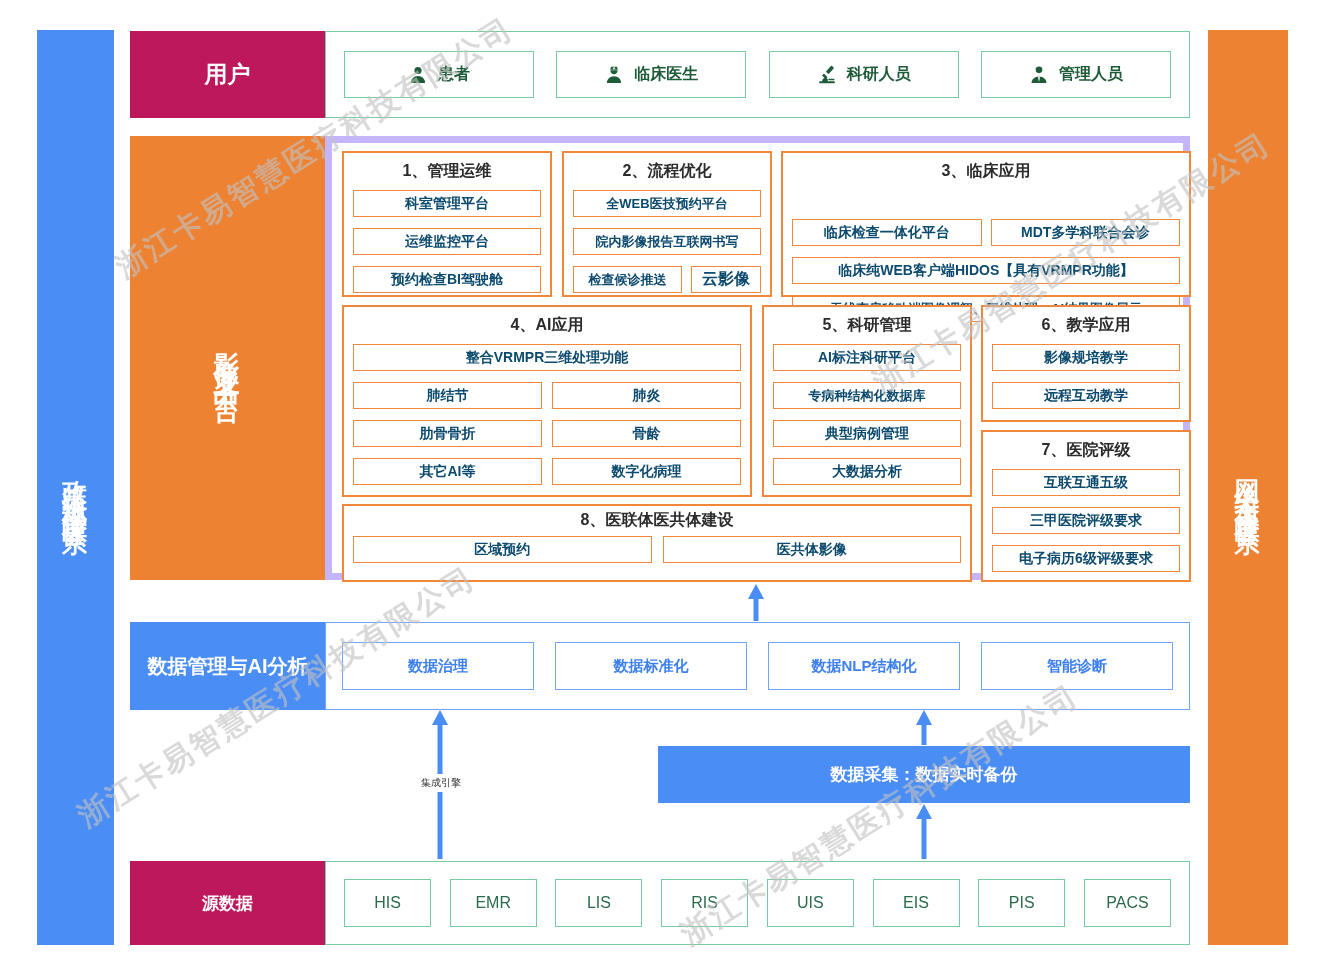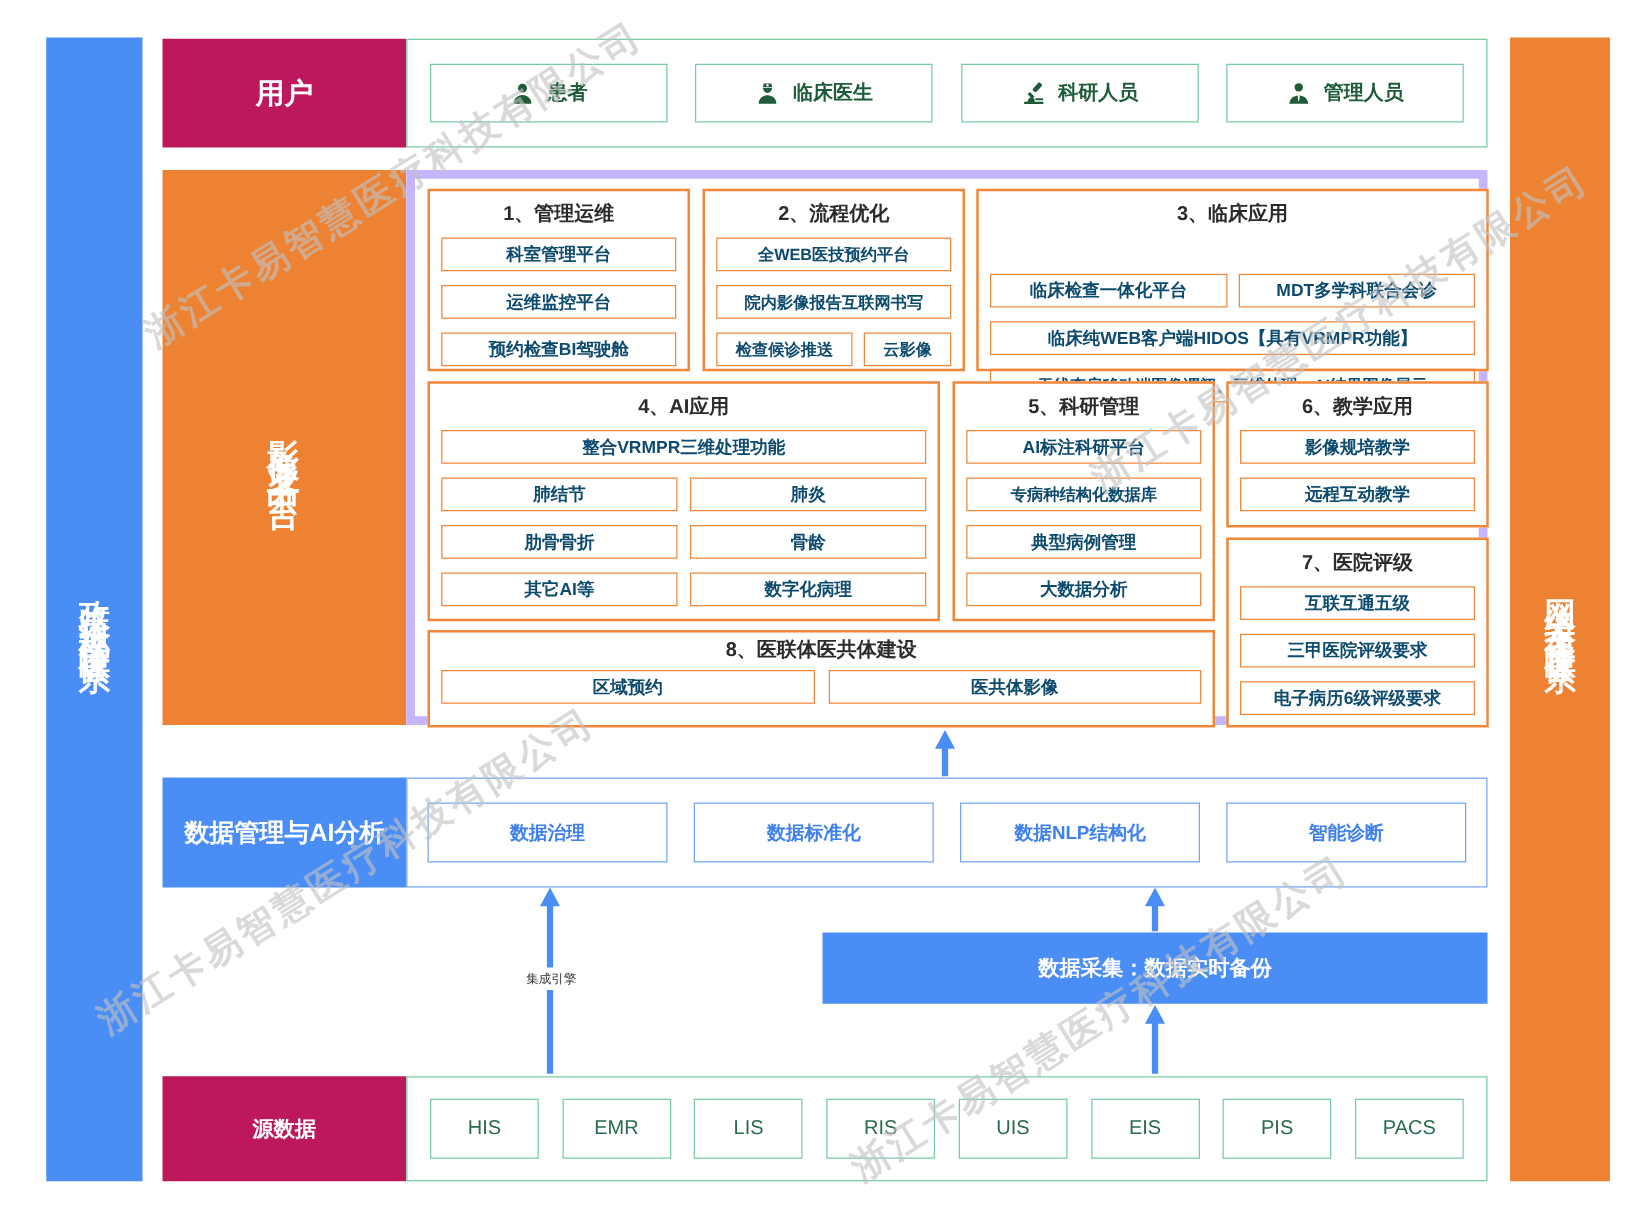--- a/index.html
+++ b/index.html
@@ -115,21 +115,21 @@
       </div>
     </div>
 
     <div class="sec" style="left:230px;top:8px;width:210px;height:146px;">
       <div class="sec-title">2、流程优化</div>
       <div class="stack">
         <div class="obox" style="font-size:13px;">全WEB医技预约平台</div>
         <div class="obox" style="font-size:13px;">院内影像报告互联网书写</div>
         <div class="orow">
           <div class="obox" style="width:58%;font-size:13px;">检查候诊推送</div>
-          <div class="obox" style="flex:1;font-size:13px;">云影像</div>
+          <div class="obox" style="flex:1;font-size:16px;">云影像</div>
         </div>
       </div>
     </div>
 
     <div class="sec" style="left:449px;top:8px;width:410px;height:146px;gap:29px;">
       <div class="sec-title">3、临床应用</div>
       <div class="stack">
         <div class="orow">
           <div class="obox" style="flex:1;">临床检查一体化平台</div>
           <div class="obox" style="flex:1;">MDT多学科联合会诊</div>

